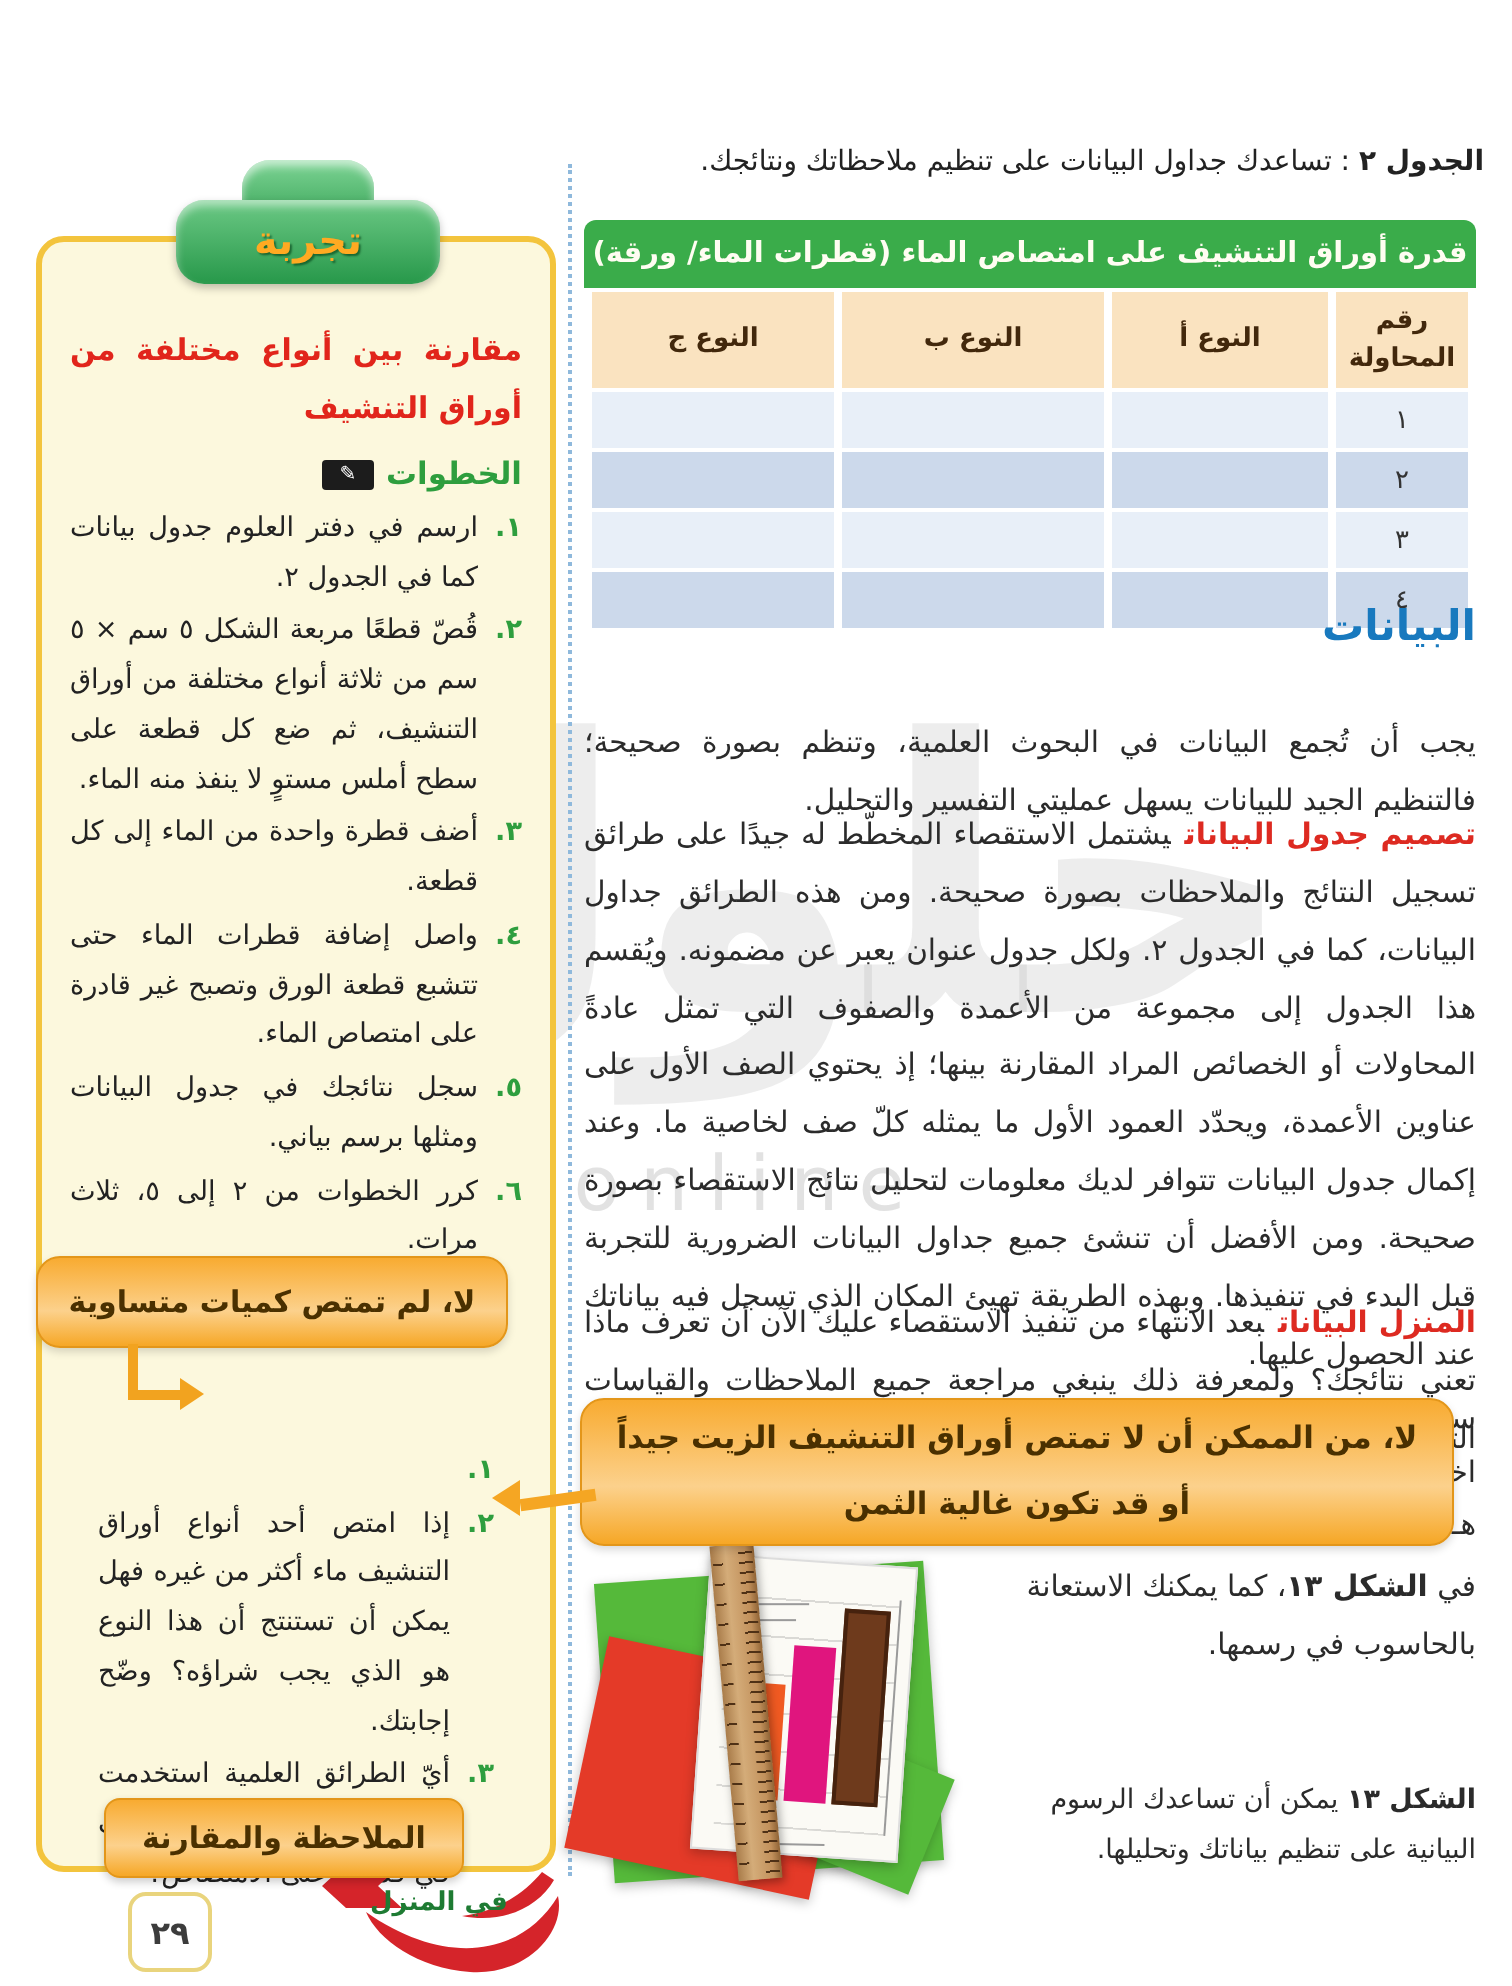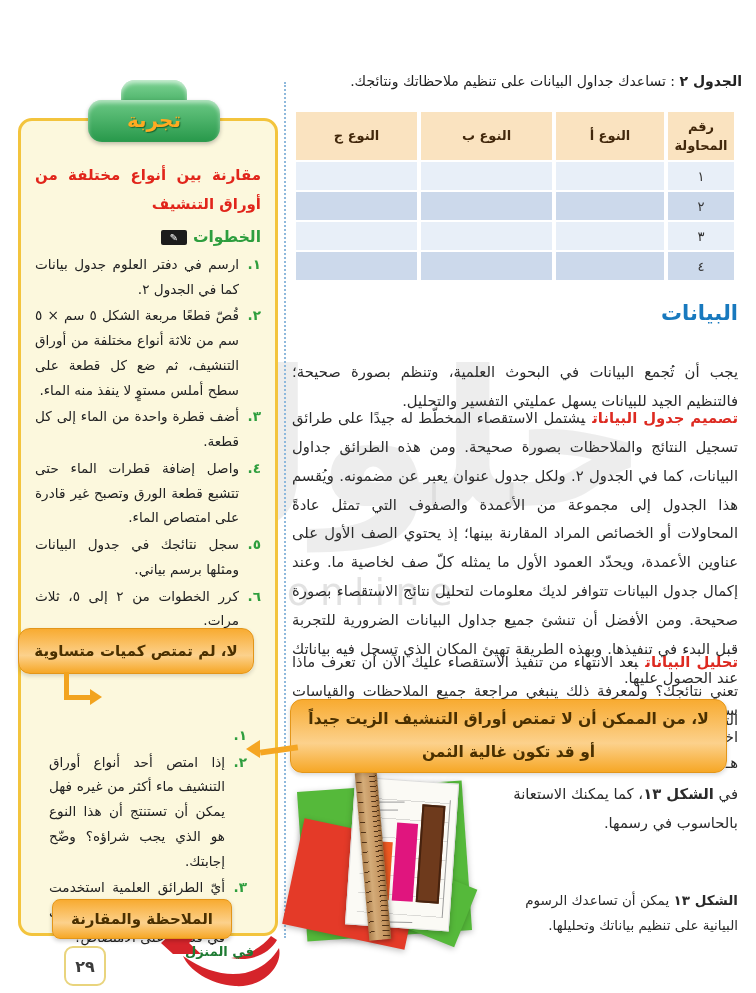--- a/index.html
+++ b/index.html
@@ -124,20 +124,21 @@
   <div class="watermark">حلول</div>
   <div class="watermark-sub">ul.online</div>
 
   <div class="divider"></div>
 
   <div class="tbl-caption">
     <span class="b">الجدول ٢</span><span> : تساعدك جداول البيانات على تنظيم ملاحظاتك ونتائجك.</span>
   </div>
 
   <div class="tbl">
+    <div class="tbl-title">قدرة أوراق التنشيف على امتصاص الماء (قطرات الماء/ ورقة)</div>
     <table>
       <tbody>
           <tr class="hdr">
         <td class="c0">رقم المحاولة</td>
         <td>النوع أ</td>
         <td>النوع ب</td>
         <td>النوع ج</td>
       </tr>
       <tr class="dr odd">
         <td class="c0">١</td>
@@ -169,21 +170,21 @@
 
   <div class="h-blue">البيانات</div>
 
   <div class="para p-intro">يجب أن تُجمع البيانات في البحوث العلمية، وتنظم بصورة صحيحة؛ فالتنظيم الجيد للبيانات يسهل عمليتي التفسير والتحليل.</div>
 
   <div class="para p-design">
     <span class="red-label">تصميم جدول البيانات</span><span>يشتمل الاستقصاء المخطّط له جيدًا على طرائق تسجيل النتائج والملاحظات بصورة صحيحة. ومن هذه الطرائق جداول البيانات، كما في الجدول ٢. ولكل جدول عنوان يعبر عن مضمونه. ويُقسم هذا الجدول إلى مجموعة من الأعمدة والصفوف التي تمثل عادةً المحاولات أو الخصائص المراد المقارنة بينها؛ إذ يحتوي الصف الأول على عناوين الأعمدة، ويحدّد العمود الأول ما يمثله كلّ صف لخاصية ما. وعند إكمال جدول البيانات تتوافر لديك معلومات لتحليل نتائج الاستقصاء بصورة صحيحة. ومن الأفضل أن تنشئ جميع جداول البيانات الضرورية للتجربة قبل البدء في تنفيذها. وبهذه الطريقة تهيئ المكان الذي تسجل فيه بياناتك عند الحصول عليها.</span>
   </div>
 
   <div class="para p-analysis">
-    <span class="red-label">تحليل البيانات</span><span>بعد الانتهاء من تنفيذ الاستقصاء عليك الآن أن تعرف ماذا تعني نتائجك؟ ولمعرفة ذلك ينبغي مراجعة جميع الملاحظات والقياسات التي</span>
+    <span class="red-label">المنزل البيانات</span><span>بعد الانتهاء من تنفيذ الاستقصاء عليك الآن أن تعرف ماذا تعني نتائجك؟ ولمعرفة ذلك ينبغي مراجعة جميع الملاحظات والقياسات التي</span>
   </div>
   <div class="frag-col">
     <div>سـ</div>
     <div>اخـ</div>
     <div>هـ</div>
   </div>
 
   <div class="callout callout-right">لا، من الممكن أن لا تمتص أوراق التنشيف الزيت جيداً أو قد تكون غالية الثمن</div>
   <div class="arr2-h"></div>
   <div class="arr2-tri"></div>

